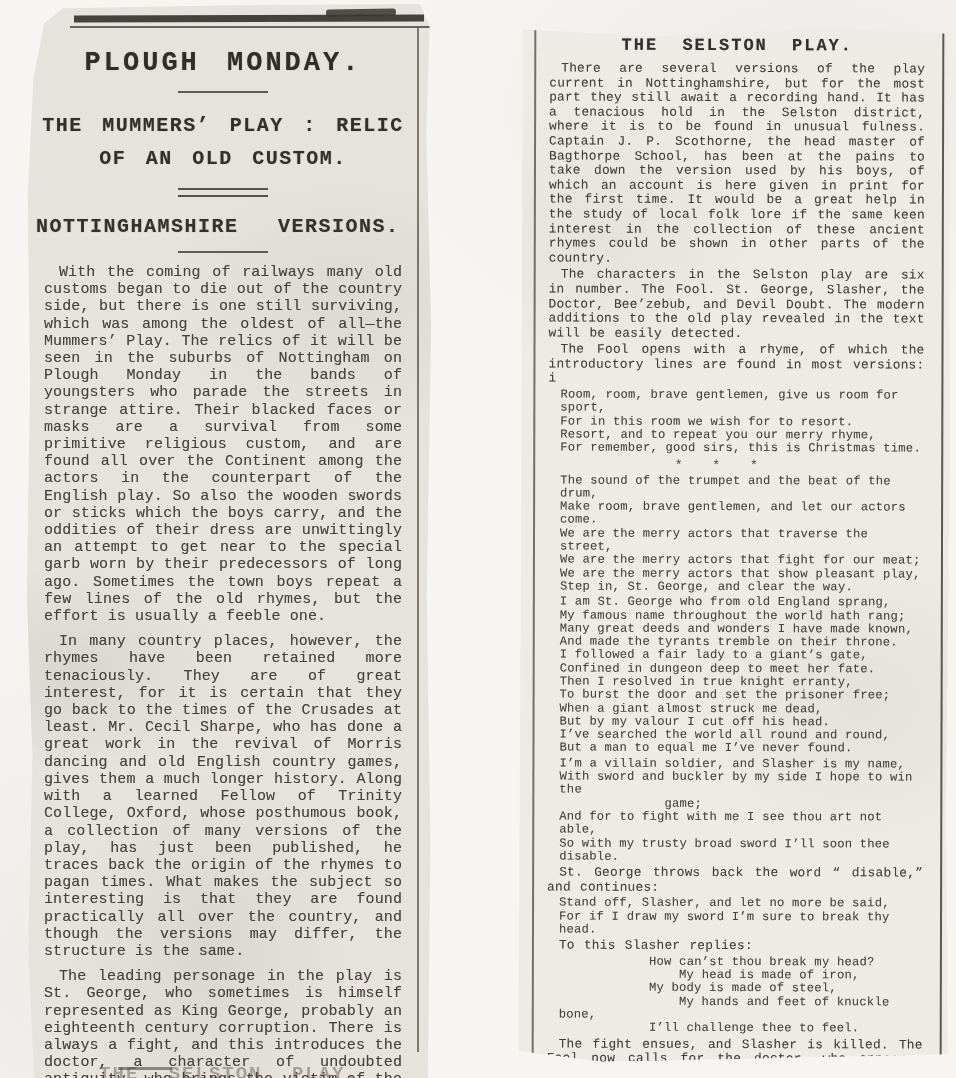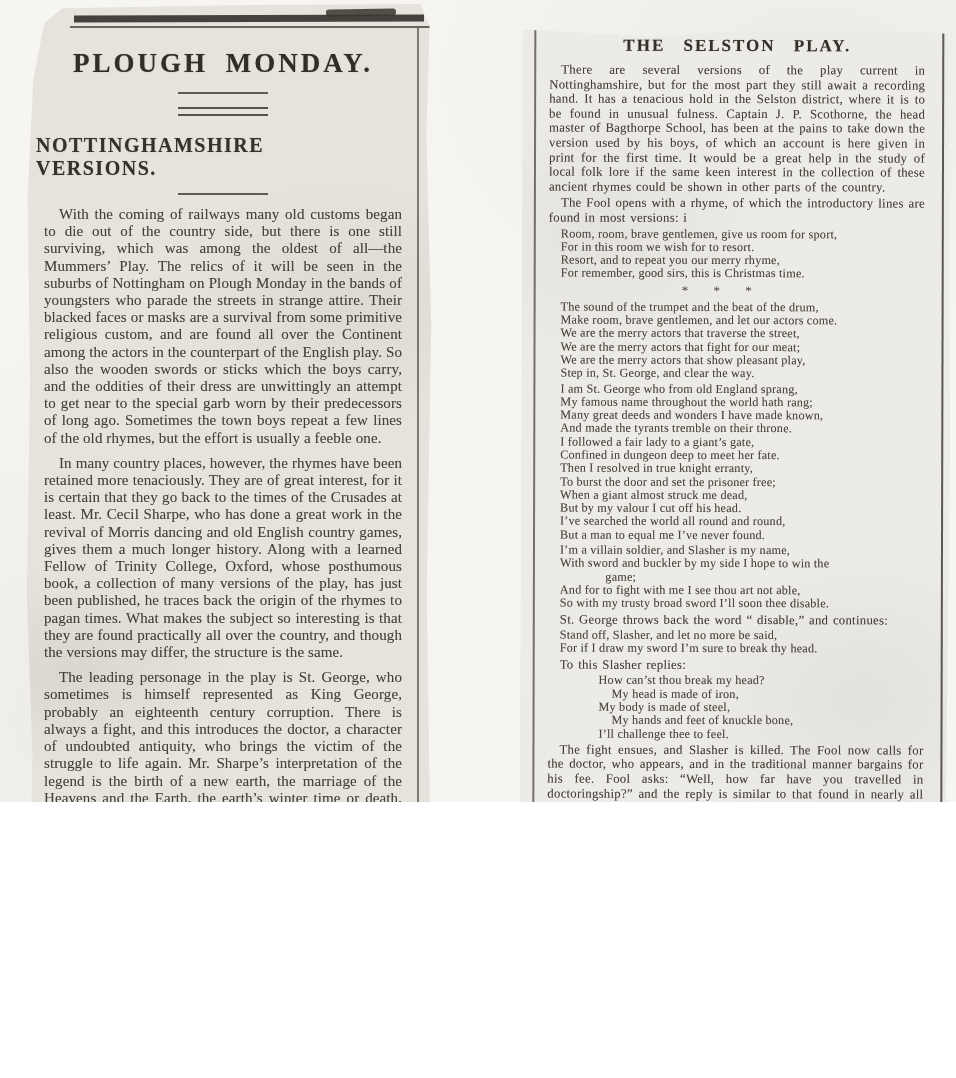--- a/index.html
+++ b/index.html
@@ -1,24 +1,24 @@
 <!DOCTYPE html>
 <html><head>
 <meta charset="utf-8">
 <style>
   html,body{margin:0;padding:0;}
   .canvas{
     position:relative;
-    width:956px;height:802px;
+    width:956px;height:1078px;
     background:
       radial-gradient(600px 400px at 85% 10%, rgba(190,188,182,0.18), transparent 70%),
       radial-gradient(500px 600px at 5% 90%, rgba(190,188,182,0.15), transparent 70%),
       #f6f5f2;
     overflow:hidden;
-    font-family:Liberation Serif, serif;
+    font-family:Liberation Mono, monospace;
   }
   
   .clip-left{
     position:absolute;left:26px;top:4px;width:406px;height:1074px;
     background:
       radial-gradient(220px 150px at 12% 62%, rgba(110,105,95,0.10), transparent 70%),
       radial-gradient(260px 180px at 78% 28%, rgba(110,105,95,0.08), transparent 70%),
       radial-gradient(200px 260px at 45% 88%, rgba(110,105,95,0.10), transparent 70%),
       #e5e3dc;
     clip-path:polygon(9% 0.4%, 55% 0.1%, 97% 0%, 99.4% 2%, 98.6% 12%, 99.8% 30%, 98.7% 55%, 99.6% 78%, 99% 100%, 2% 100%, 0.6% 88%, 1.6% 70%, 0.2% 55%, 1% 35%, 0.4% 18%, 1.8% 7%, 4.5% 1.8%);
@@ -91,20 +91,21 @@
 
   <div class="clip-left">
     <div class="rule-top-thick"></div>
     <div class="rule-top-blob"></div>
     <div class="rule-top-thin"></div>
     <div class="col-rule-right"></div>
 
     <div class="lc-inner">
       <div class="headline">PLOUGH MONDAY.</div>
       <div class="hrule"></div>
+      <div class="subheadline">THE MUMMERS’ PLAY : RELIC OF AN OLD CUSTOM.</div>
       <div class="hrule dbl"></div>
       <div class="sectionhead">NOTTINGHAMSHIRE VERSIONS.</div>
       <div class="hrule"></div>
       <div class="lc-body">
           <div class="para">With the coming of railways many old customs began to die out of the country side, but there is one still surviving, which was among the oldest of all—the Mummers’ Play.  The relics of it will be seen in the suburbs of Nottingham on Plough Monday in the bands of youngsters who parade the streets in strange attire.  Their blacked faces or masks are a survival from some primitive religious custom, and are found all over the Continent among the actors in the counterpart of the English play.  So also the wooden swords or sticks which the boys carry, and the oddities of their dress are unwittingly an attempt to get near to the special garb worn by their predecessors of long ago.  Sometimes the town boys repeat a few lines of the old rhymes, but the effort is usually a feeble one.</div>
           <div class="para">In many country places, however, the rhymes have been retained more tenaciously.  They are of great interest, for it is certain that they go back to the times of the Crusades at least.  Mr. Cecil Sharpe, who has done a great work in the revival of Morris dancing and old English country games, gives them a much longer history.  Along with a learned Fellow of Trinity College, Oxford, whose posthumous book, a collection of many versions of the play, has just been published, he traces back the origin of the rhymes to pagan times.  What makes the subject so interesting is that they are found practically all over the country, and though the versions may differ, the structure is the same.</div>
           <div class="para">The leading personage in the play is St. George, who sometimes is himself represented as King George, probably an eighteenth century corruption.  There is always a fight, and this introduces the doctor, a character of undoubted antiquity, who brings the victim of the struggle to life again.  Mr. Sharpe’s interpretation of the legend is the birth of a new earth, the marriage of the Heavens and the Earth, the earth’s winter time or death, and spring time or the resurrection.  He thinks it goes back to the time when a religious ceremony required an animal, or perhaps a human victim.  “The solemn and barbarous rite showed forth the yearly wax and wane of life, and was mystically identified with it.  The form outlived the reality of sacrifice till we find it in its final stage in the death scene and the doctor of the Mummers’ play.”</div>
         </div>
     </div>
 
@@ -115,20 +116,21 @@
   </div>
 
   <div class="clip-right">
     <div class="rc-rule-left"></div>
     <div class="rc-rule-right"></div>
 
     <div class="rc-inner">
       <div class="rc-heading">THE SELSTON PLAY.</div>
       <div class="rc-body">
           <div class="para">There are several versions of the play current in Nottinghamshire, but for the most part they still await a recording hand.  It has a tenacious hold in the Selston district, where it is to be found in unusual fulness.  Captain J. P. Scothorne, the head master of Bagthorpe School, has been at the pains to take down the version used by his boys, of which an account is here given in print for the first time.  It would be a great help in the study of local folk lore if the same keen interest in the collection of these ancient rhymes could be shown in other parts of the country.</div>
+          <div class="para">The characters in the Selston play are six in number.  The Fool. St. George, Slasher, the Doctor, Bee’zebub, and Devil Doubt.  The modern additions to the old play revealed in the text will be easily detected.</div>
           <div class="para">The Fool opens with a rhyme, of which the introductory lines are found in most versions:     i</div>
           <div class="verse">Room, room, brave gentlemen, give us room for sport,
 For in this room we wish for to resort.
 Resort, and to repeat you our merry rhyme,
 For remember, good sirs, this is Christmas time.</div>
           <div class="stars">* * *</div>
           <div class="verse">The sound of the trumpet and the beat of the drum,
 Make room, brave gentlemen, and let our actors come.
 We are the merry actors that traverse the street,
 We are the merry actors that fight for our meat;

